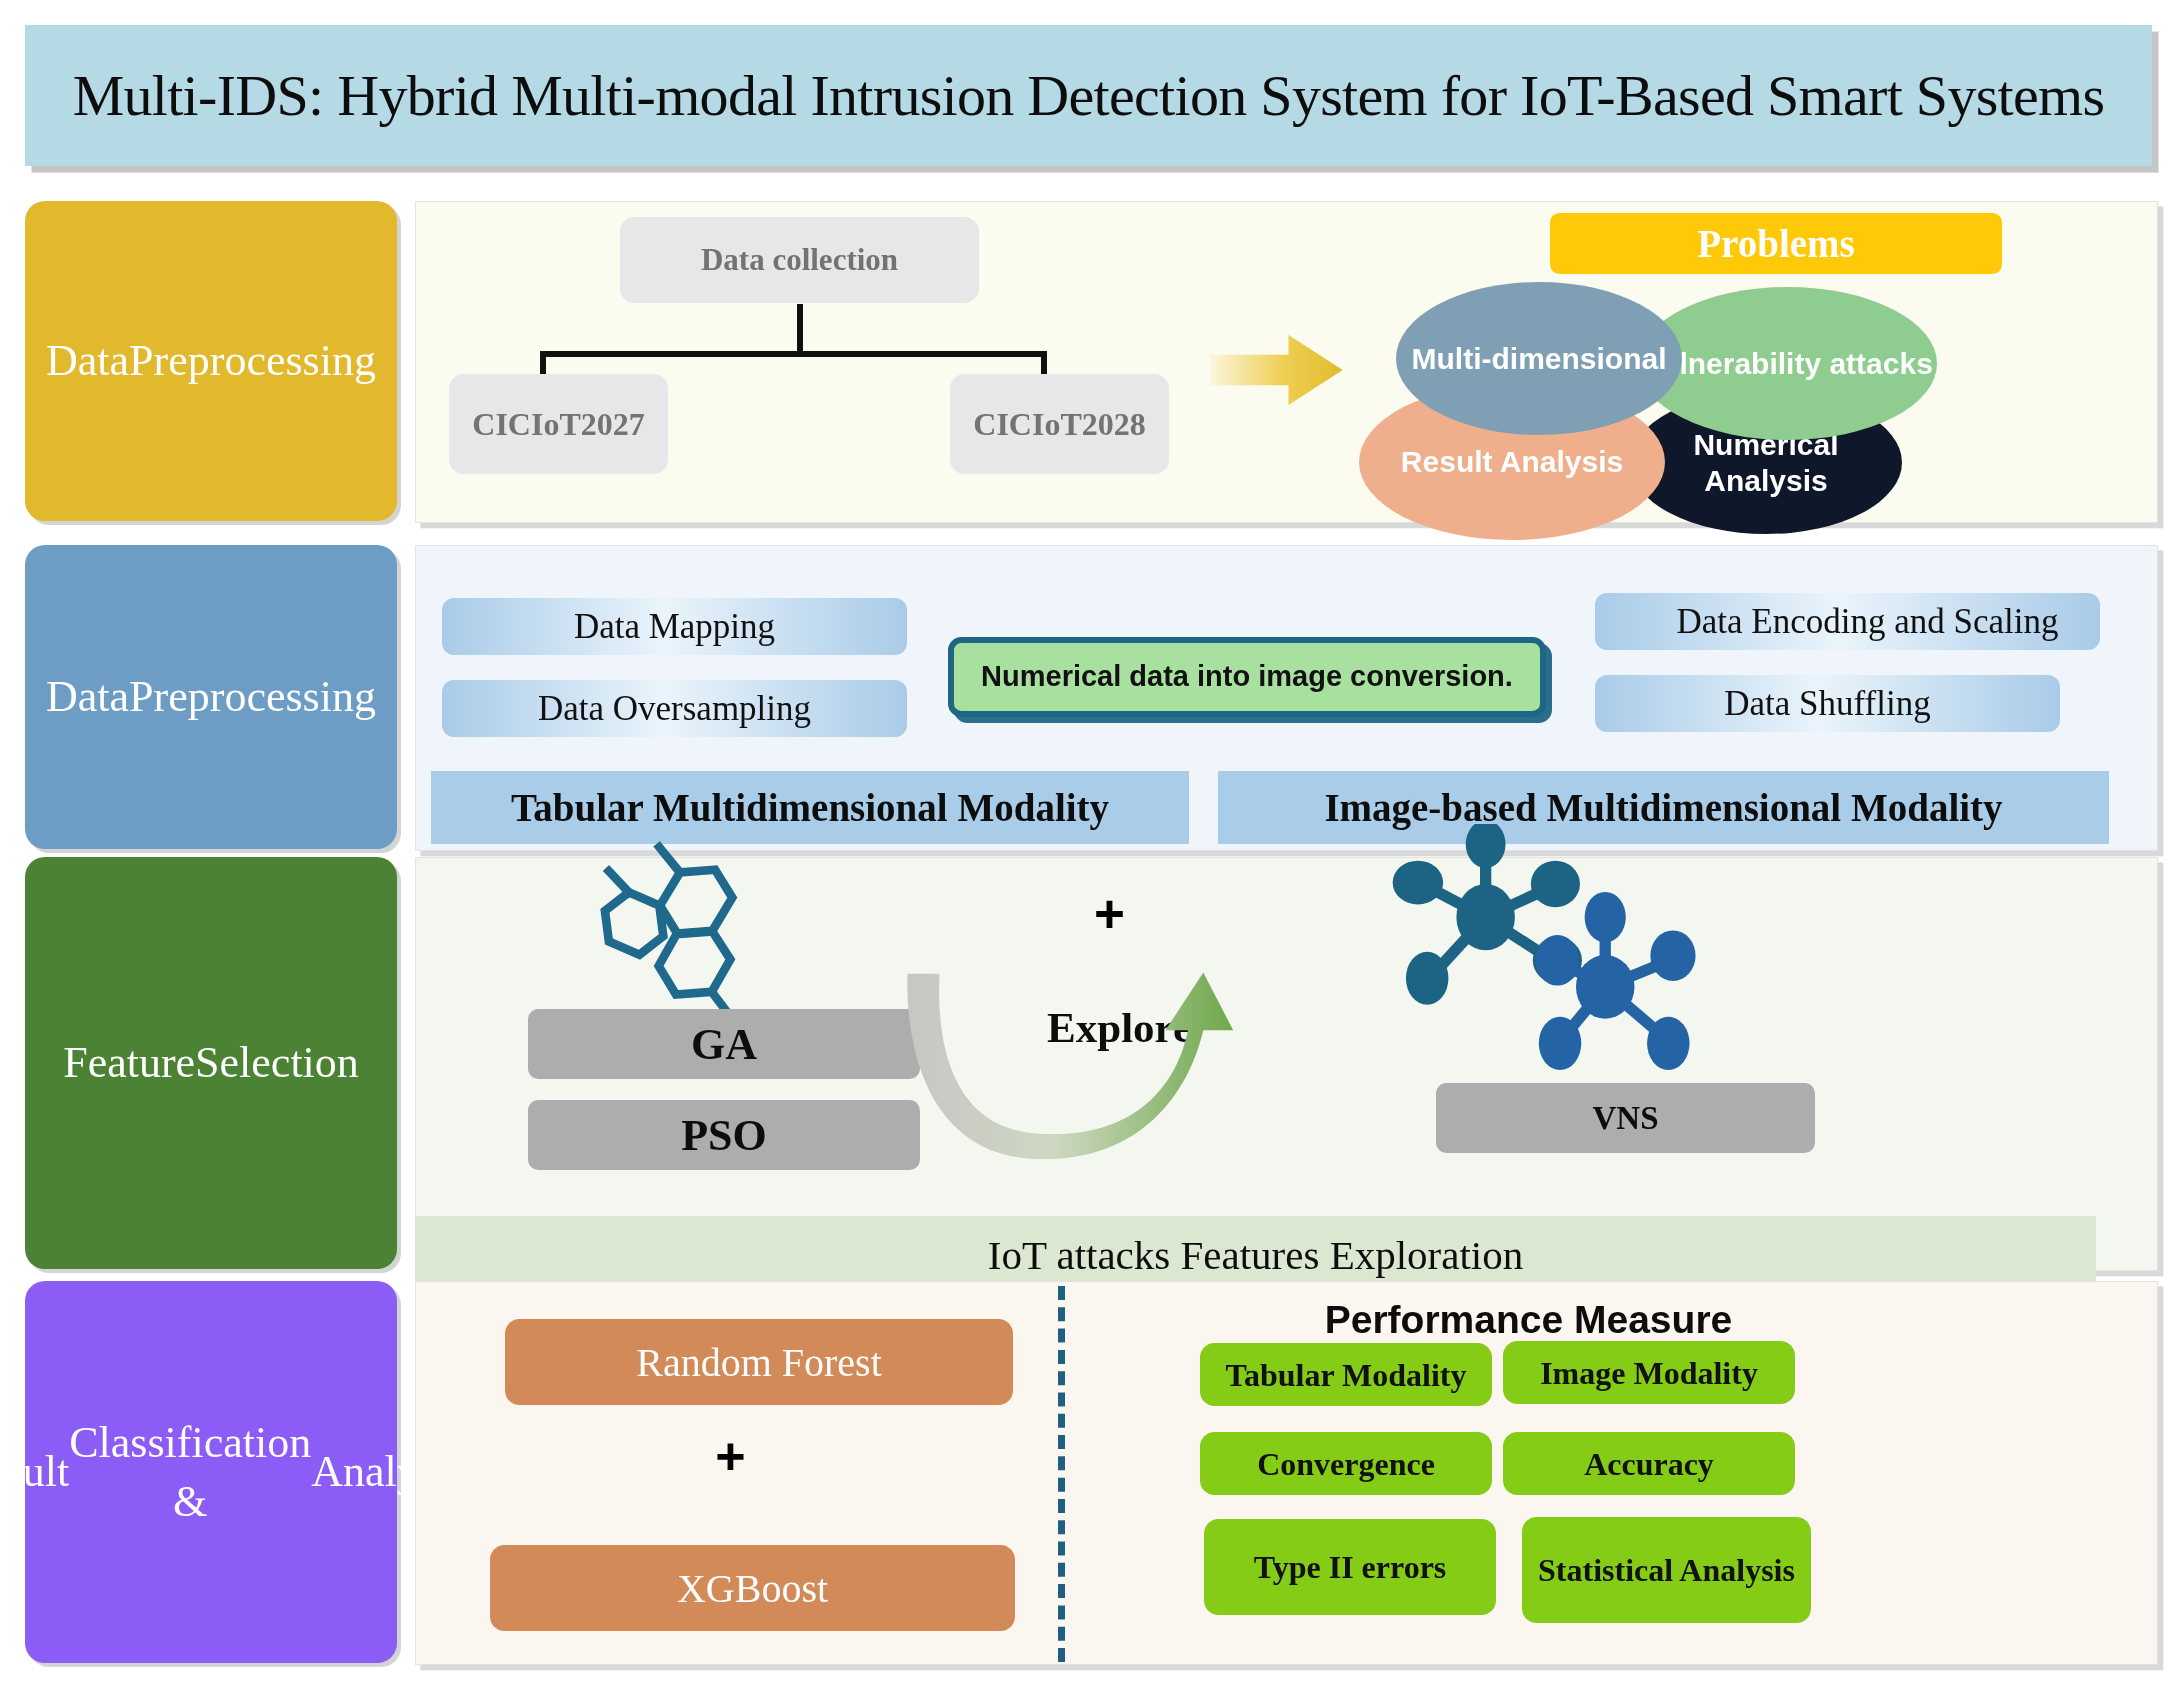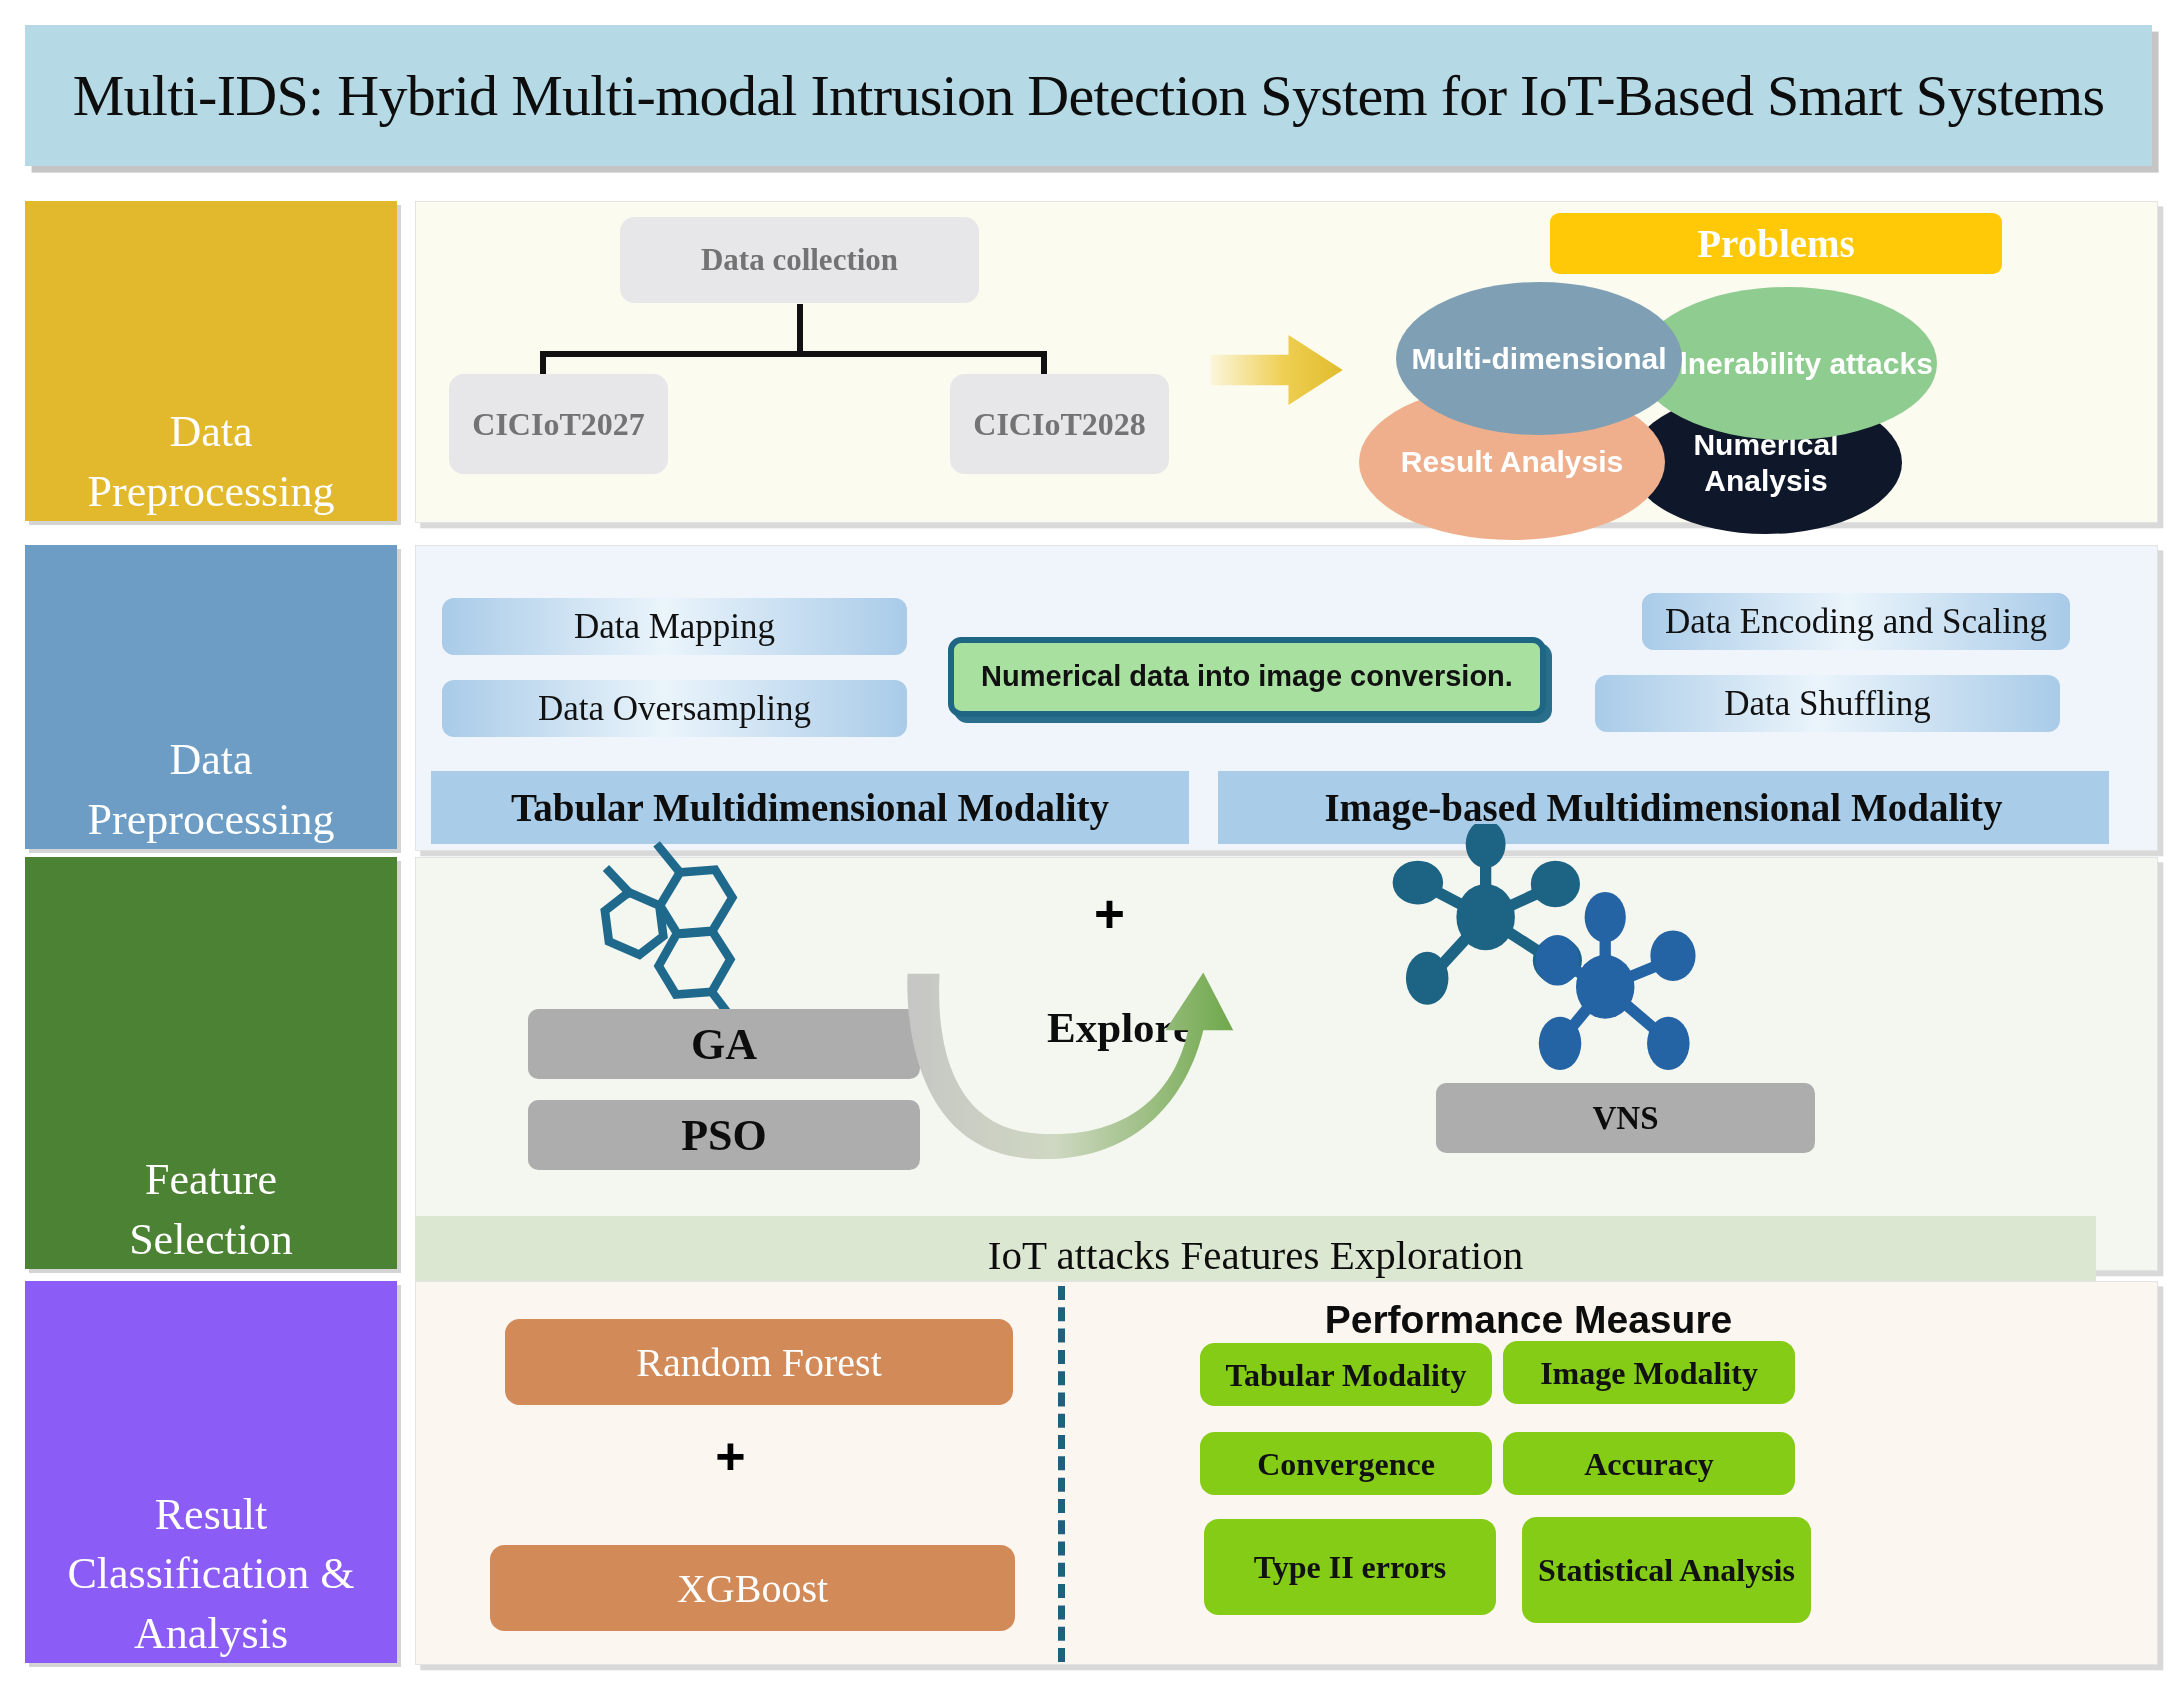--- a/index.html
+++ b/index.html
@@ -14,24 +14,25 @@
     display:flex;align-items:center;justify-content:center;
   }
   #title-banner .t{
     font-family:"Liberation Serif",serif;font-weight:normal;font-size:58px;
     color:#0d0d0d;letter-spacing:-0.7px;white-space:nowrap;
   }
 
   
   .stage-label{
     position:absolute;left:25px;width:372px;
-    display:flex;flex-direction:column;align-items:center;justify-content:flex-end;
+    display:flex;flex-direction:row;align-items:center;justify-content:center;
     color:#ffffff;text-align:center;line-height:1.35;
     font-family:"Liberation Serif",serif;font-size:44px;
     box-shadow:4px 4px 0 0 rgba(160,160,160,.45);
+    border-radius:20px;
   }
   #stage-1{top:201px;height:320px;background:#E2B92C;}
   #stage-2{top:545px;height:304px;background:#6D9DC5;}
   #stage-3{top:857px;height:412px;background:#4C8233;}
   #stage-4{top:1281px;height:382px;background:#8b5cf6;}
 
   
   .row-panel{
     position:absolute;left:415px;width:1741px;
     box-shadow:5.3px 5.3px 0 0 rgba(180,180,180,.5);
@@ -83,21 +84,21 @@
 
   
   .blue-pill{
     position:absolute;height:57px;border-radius:12px;
     background:linear-gradient(90deg,#A9CBE8 0%,#EAF4FB 48%,#A9CBE8 100%);
     display:flex;align-items:center;justify-content:center;
     font-family:"Liberation Serif",serif;font-size:35px;color:#111;
   }
   #p-mapping{left:442px;top:598px;width:465px;}
   #p-oversamp{left:442px;top:680px;width:465px;}
-  #p-encode{left:1642px;top:593px;width:428px;}
+  #p-encode{left:1595px;top:593px;width:465px;padding-left:40px;}
   #p-shuffle{left:1595px;top:675px;width:465px;}
 
   #green-conv{
     position:absolute;left:948px;top:637px;width:598px;height:80px;
     background:#A8E0A0;border:6px solid #1E6684;border-radius:13.3px;
     box-shadow:6px 6px 0 0 rgba(30,102,132,.95);
     display:flex;align-items:center;justify-content:center;text-align:center;
     font-family:"Liberation Sans",sans-serif;font-weight:bold;font-size:29px;
     color:#111;line-height:1.28;padding:0 13.3px;box-sizing:border-box;
   }

